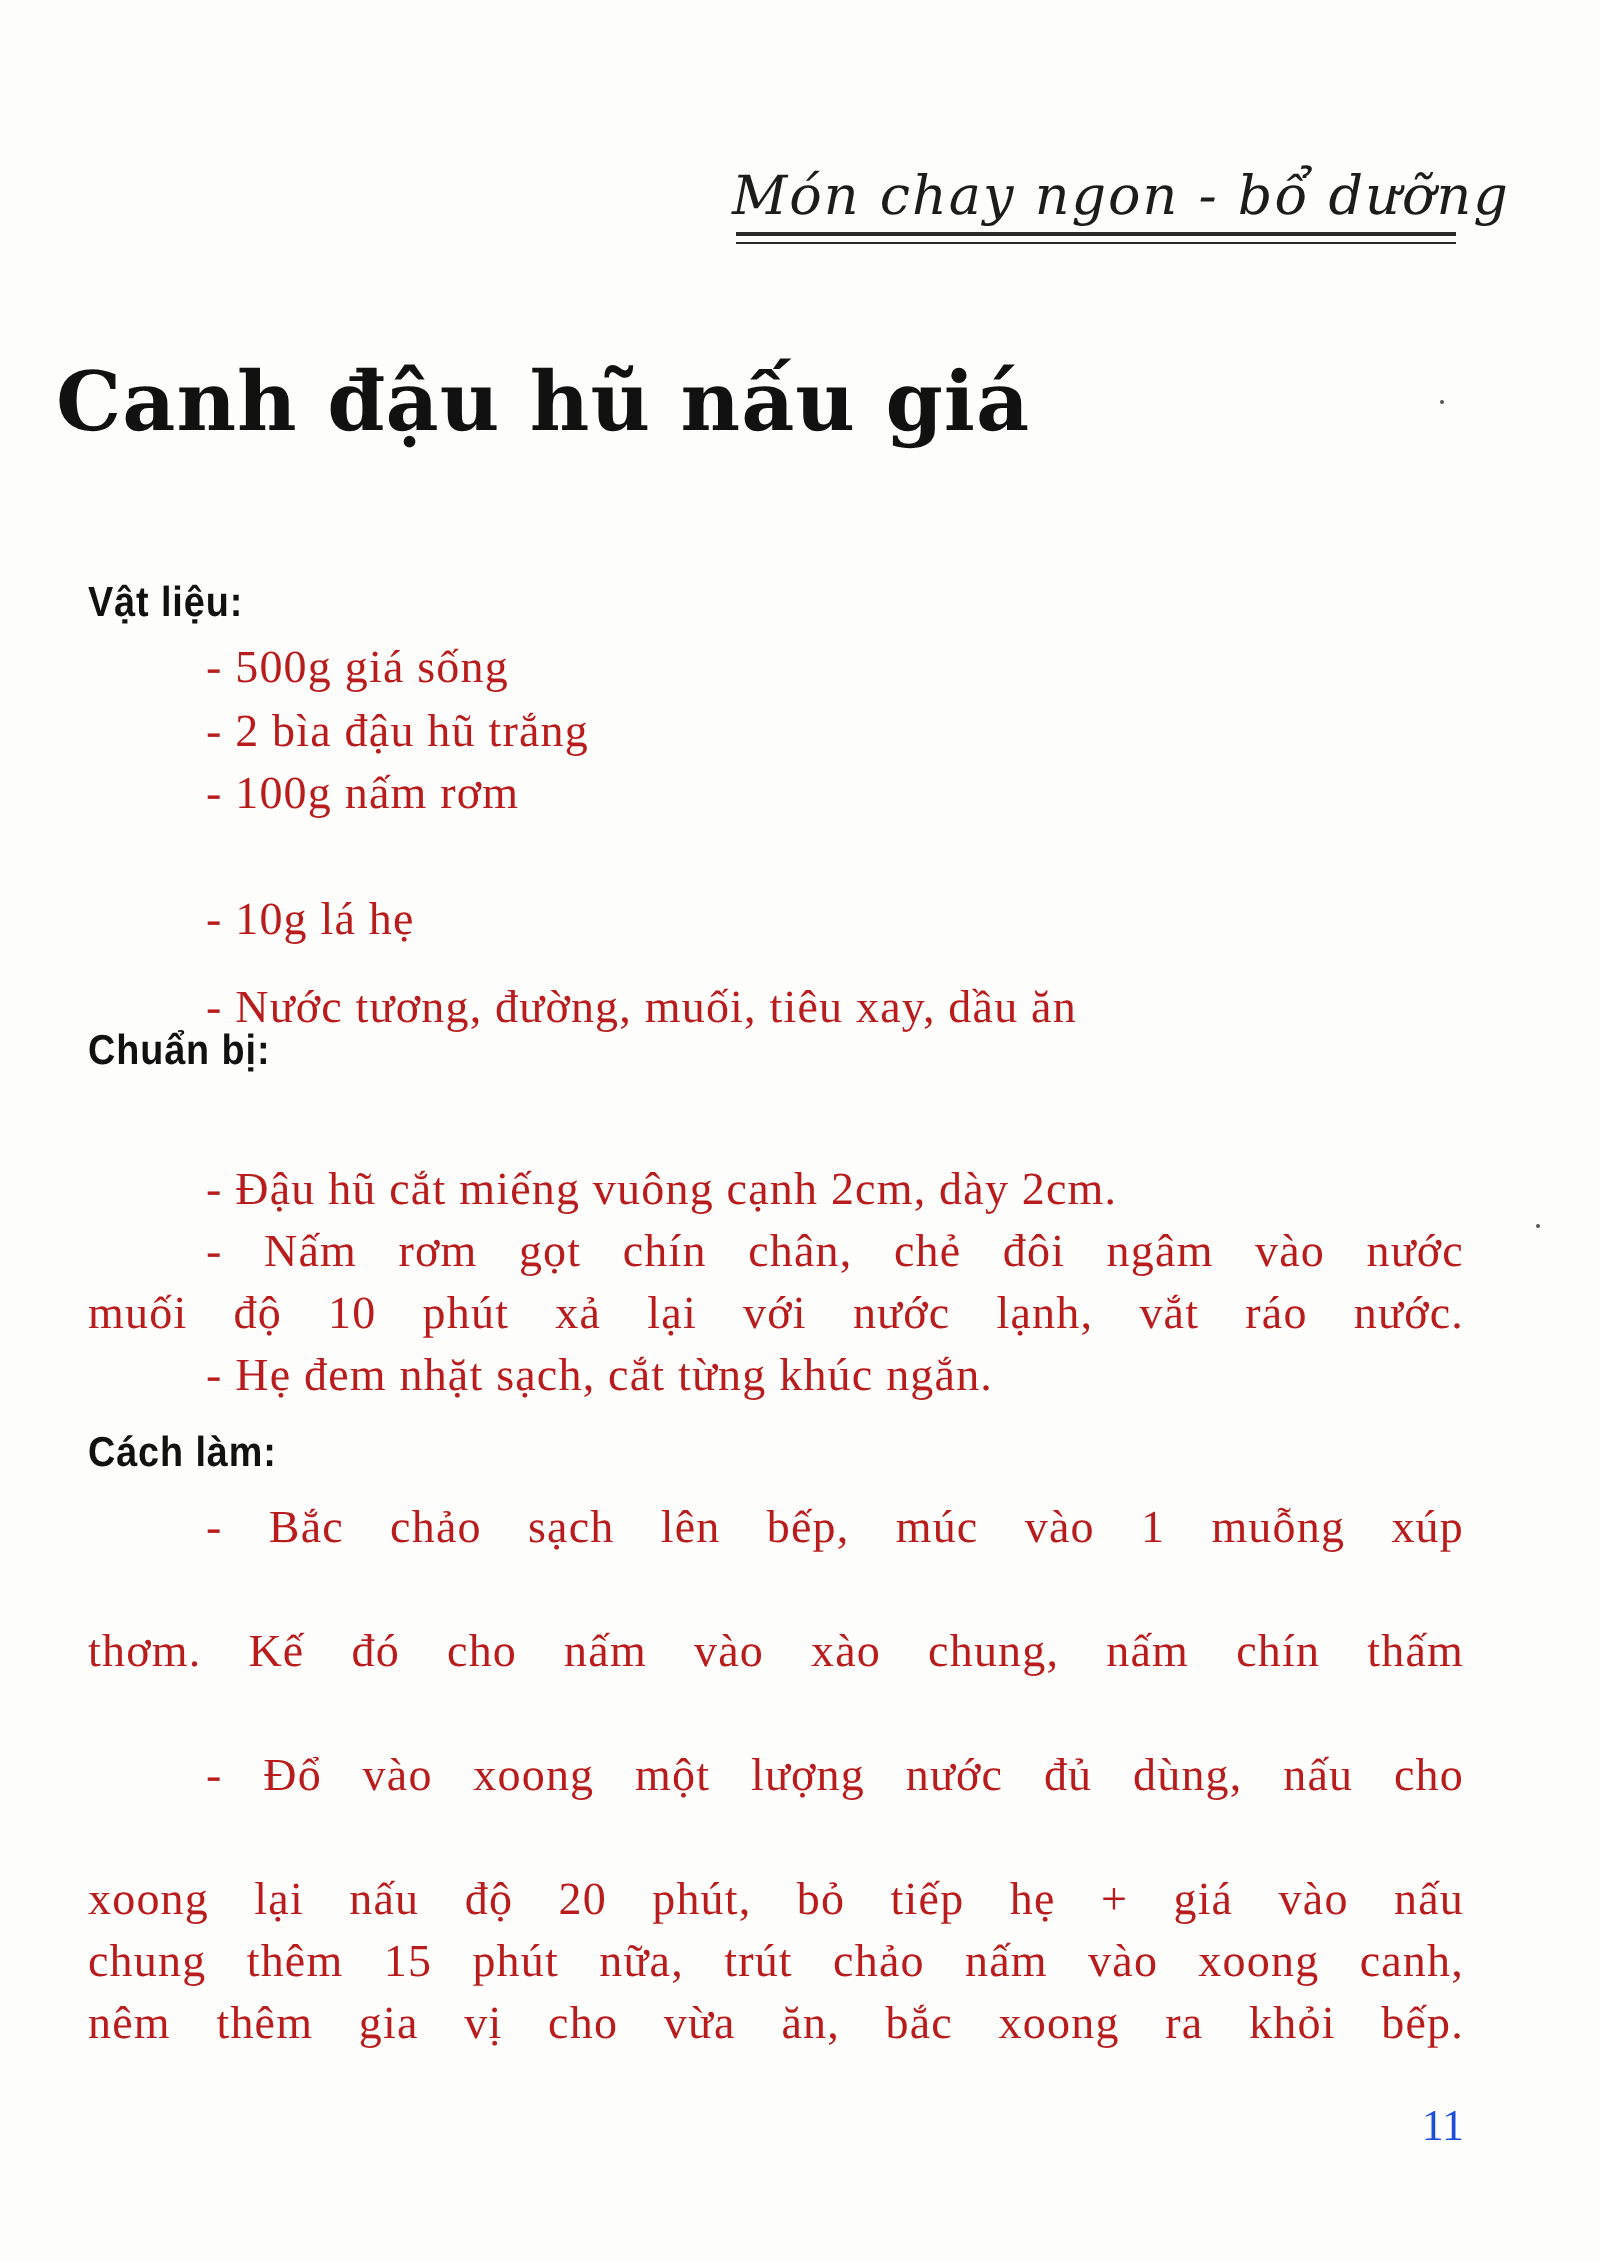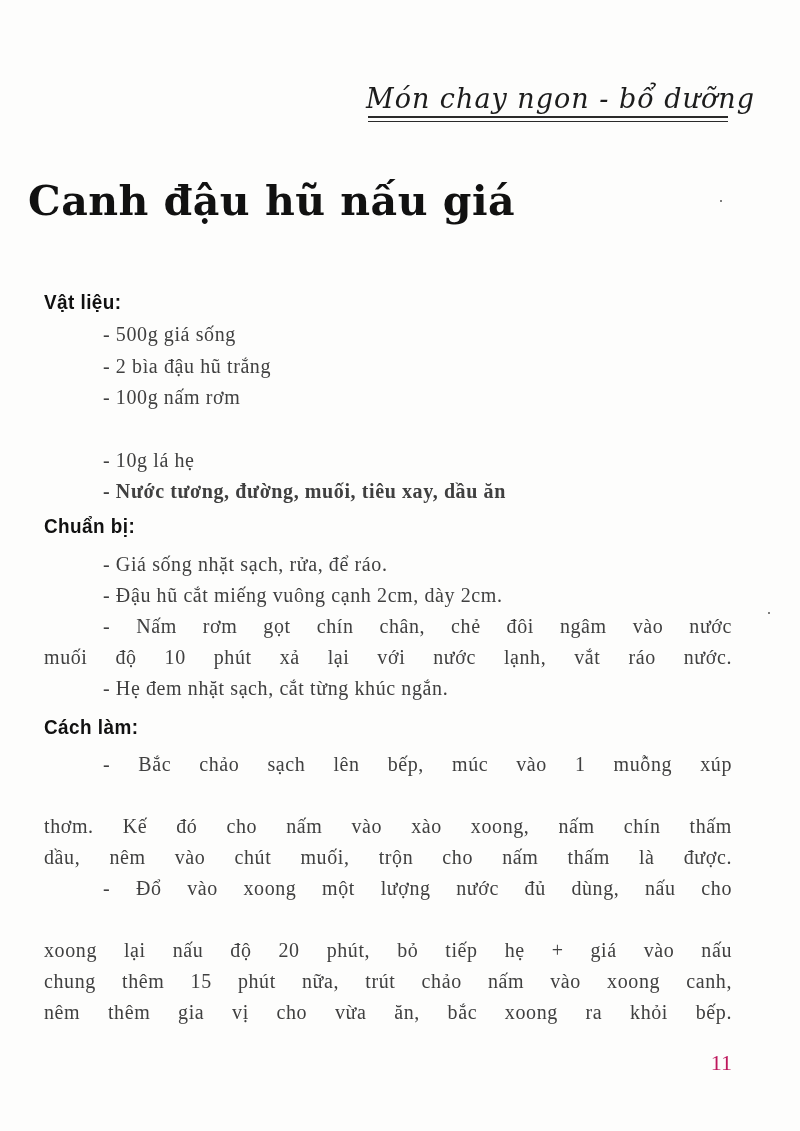--- a/index.html
+++ b/index.html
@@ -64,23 +64,23 @@
       font-size: 21px;
       line-height: 26px;
       color: #111;
       transform: scaleX(0.9);
       transform-origin: left center;
       letter-spacing: 0.5px;
     }
     .line {
       position: absolute;
       font-family: "Liberation Serif", serif;
-      font-size: 20px;
+      font-size: 23px;
       line-height: 28px;
-      color: #404040;
+      color: #b91c1c;
       white-space: nowrap;
       letter-spacing: 0.6px;
     }
     .ingredient { left: 103px; }
     .indent { left: 103px; }
     .flush { left: 44px; }
     .justify {
       width: 688px;
       text-align: justify;
       text-align-last: justify;
@@ -94,21 +94,21 @@
     }
     .page-number {
       position: absolute;
       left: 700px;
       top: 1050px;
       width: 32px;
       text-align: right;
       font-family: "Liberation Serif", serif;
       font-size: 22px;
       line-height: 26px;
-      color: #be185d;
+      color: #1d4ed8;
     }
     .speck {
       position: absolute;
       width: 2px; height: 2px;
       background: #555;
       border-radius: 1px;
     }
   </style>
 </head>
 <body>
@@ -119,33 +119,31 @@
   <div class="header-rule r1"></div>
   <div class="header-rule r2"></div>
 
   <h1 class="title" style="margin:0;">Canh đậu hũ nấu giá</h1>
 
   <div class="section-heading" style="top:289px;">Vật liệu:</div>
   <div class="line ingredient" style="top:320px;">- 500g giá sống</div>
   <div class="line ingredient" style="top:352px;">- 2 bìa đậu hũ trắng</div>
   <div class="line ingredient" style="top:383px;">- 100g nấm rơm</div>
   <div class="line ingredient" style="top:446px;">- 10g lá hẹ</div>
-  <div class="line ingredient" style="top:477px;font-weight:bold;">- Nước tương, đường, muối, tiêu xay, dầu ăn</div>
+  <div class="line ingredient" style="top:490px;">- Nước tương, đường, muối, tiêu xay, dầu ăn</div>
 
   <div class="section-heading" style="top:513px;">Chuẩn bị:</div>
-  <div class="line indent" style="top:550px;">- Giá sống nhặt sạch, rửa, để ráo.</div>
   <div class="line indent" style="top:581px;text-align:right;">- Đậu hũ cắt miếng vuông cạnh 2cm, dày 2cm.</div>
   <div class="line indent justify-ind" style="top:612px;">- Nấm rơm gọt chín chân, chẻ đôi ngâm vào nước</div>
   <div class="line flush justify" style="top:643px;">muối độ 10 phút xả lại với nước lạnh, vắt ráo nước.</div>
   <div class="line indent" style="top:674px;">- Hẹ đem nhặt sạch, cắt từng khúc ngắn.</div>
 
   <div class="section-heading" style="top:714px;">Cách làm:</div>
   <div class="line indent justify-ind" style="top:750px;">- Bắc chảo sạch lên bếp, múc vào 1 muỗng xúp</div>
-  <div class="line flush justify" style="top:812px;">thơm. Kế đó cho nấm vào xào xoong, nấm chín thấm</div>
-  <div class="line flush justify" style="top:843px;">dầu, nêm vào chút muối, trộn cho nấm thấm là được.</div>
+  <div class="line flush justify" style="top:812px;">thơm. Kế đó cho nấm vào xào chung, nấm chín thấm</div>
   <div class="line indent justify-ind" style="top:874px;">- Đổ vào xoong một lượng nước đủ dùng, nấu cho</div>
   <div class="line flush justify" style="top:936px;">xoong lại nấu độ 20 phút, bỏ tiếp hẹ + giá vào nấu</div>
   <div class="line flush justify" style="top:967px;">chung thêm 15 phút nữa, trút chảo nấm vào xoong canh,</div>
   <div class="line flush justify" style="top:998px;">nêm thêm gia vị cho vừa ăn, bắc xoong ra khỏi bếp.</div>
 
   <div class="page-number">11</div>
 
   <span class="speck" style="left:720px; top:200px;"></span>
   <span class="speck" style="left:768px; top:612px;"></span>
 </div>

